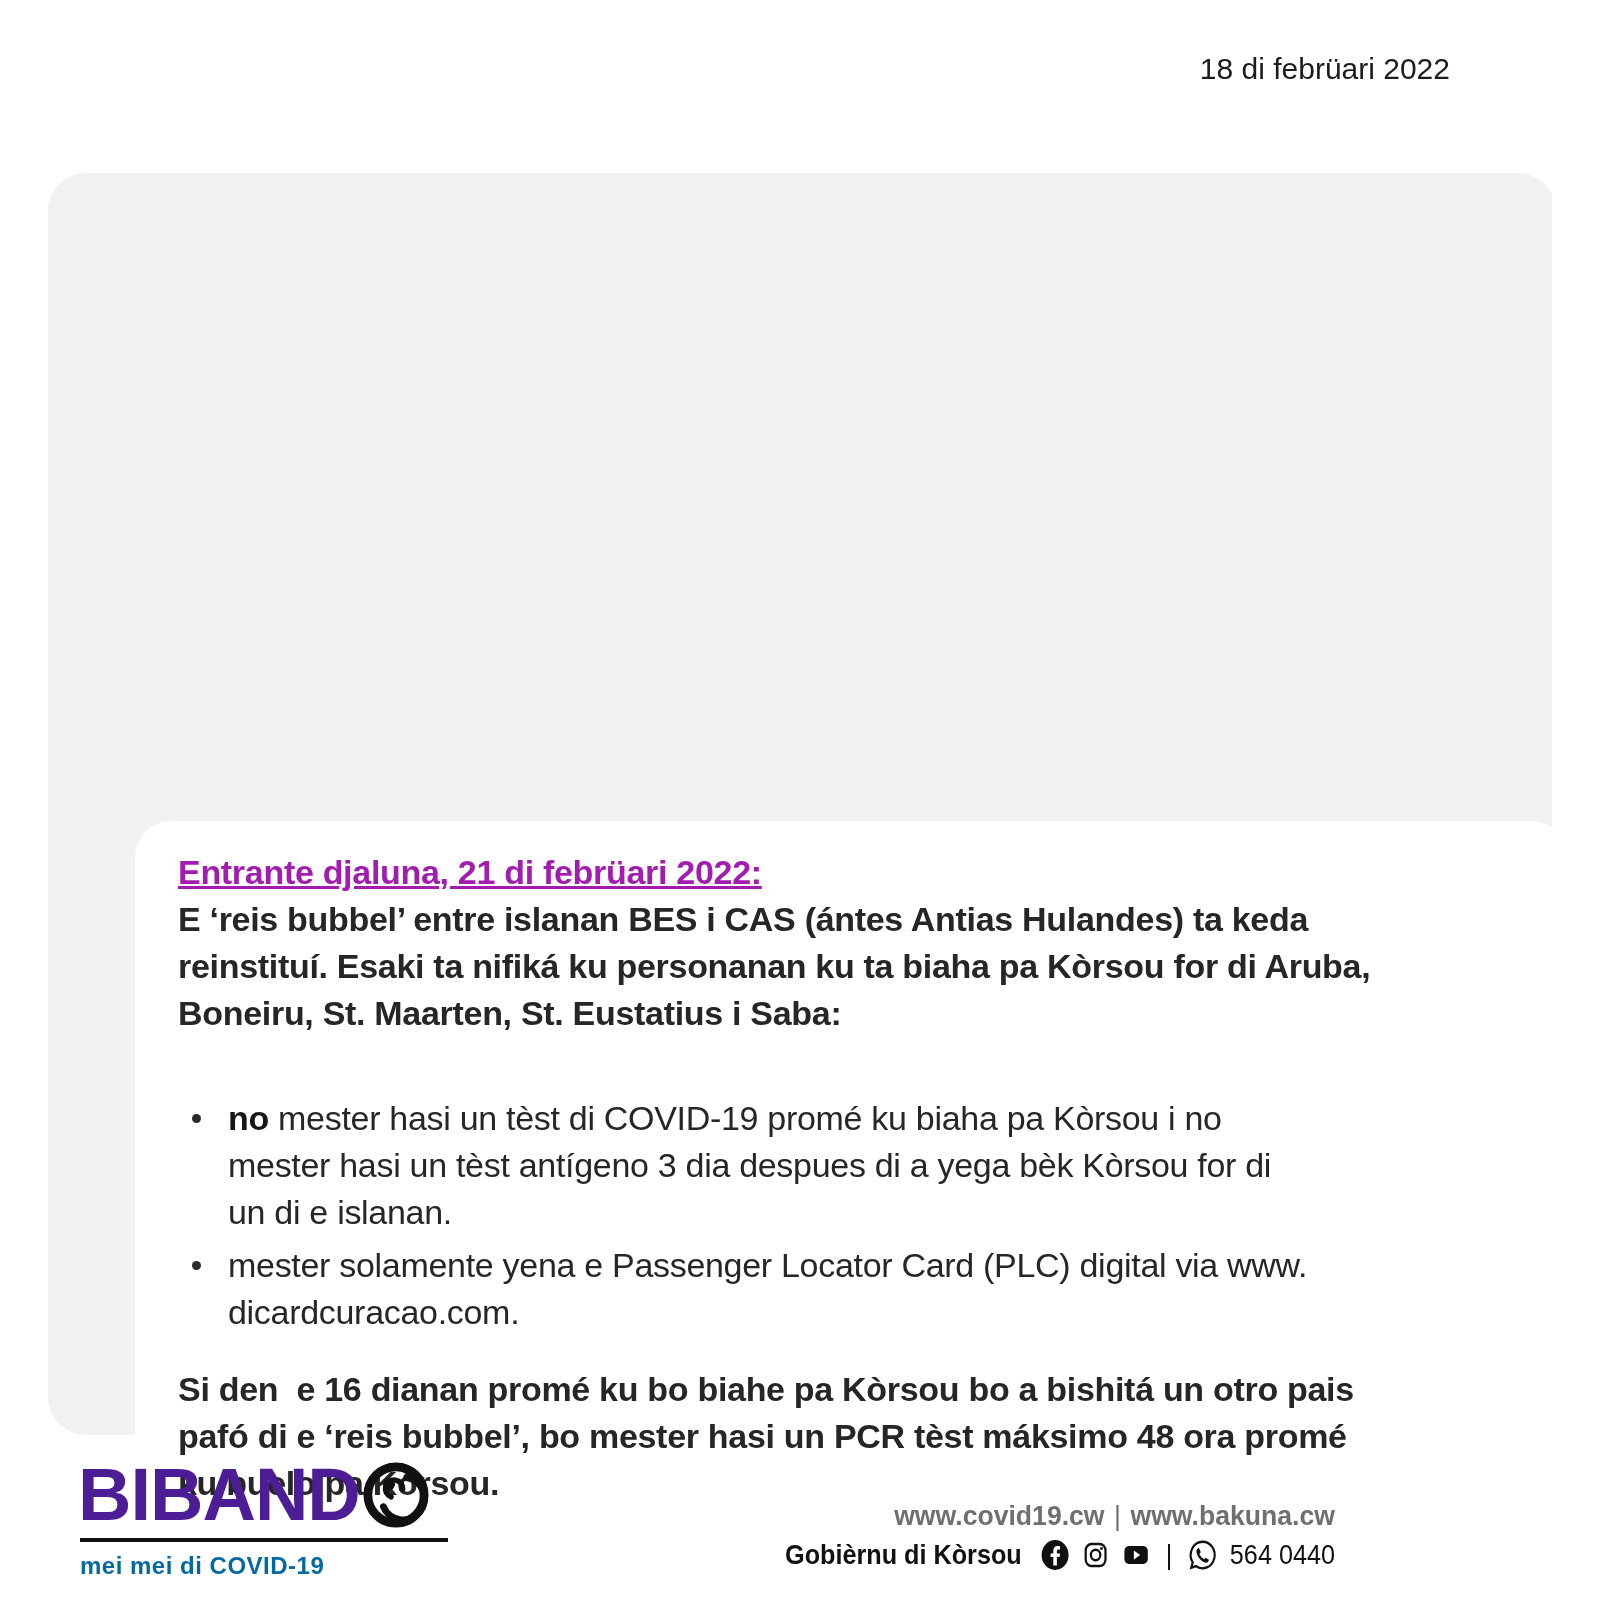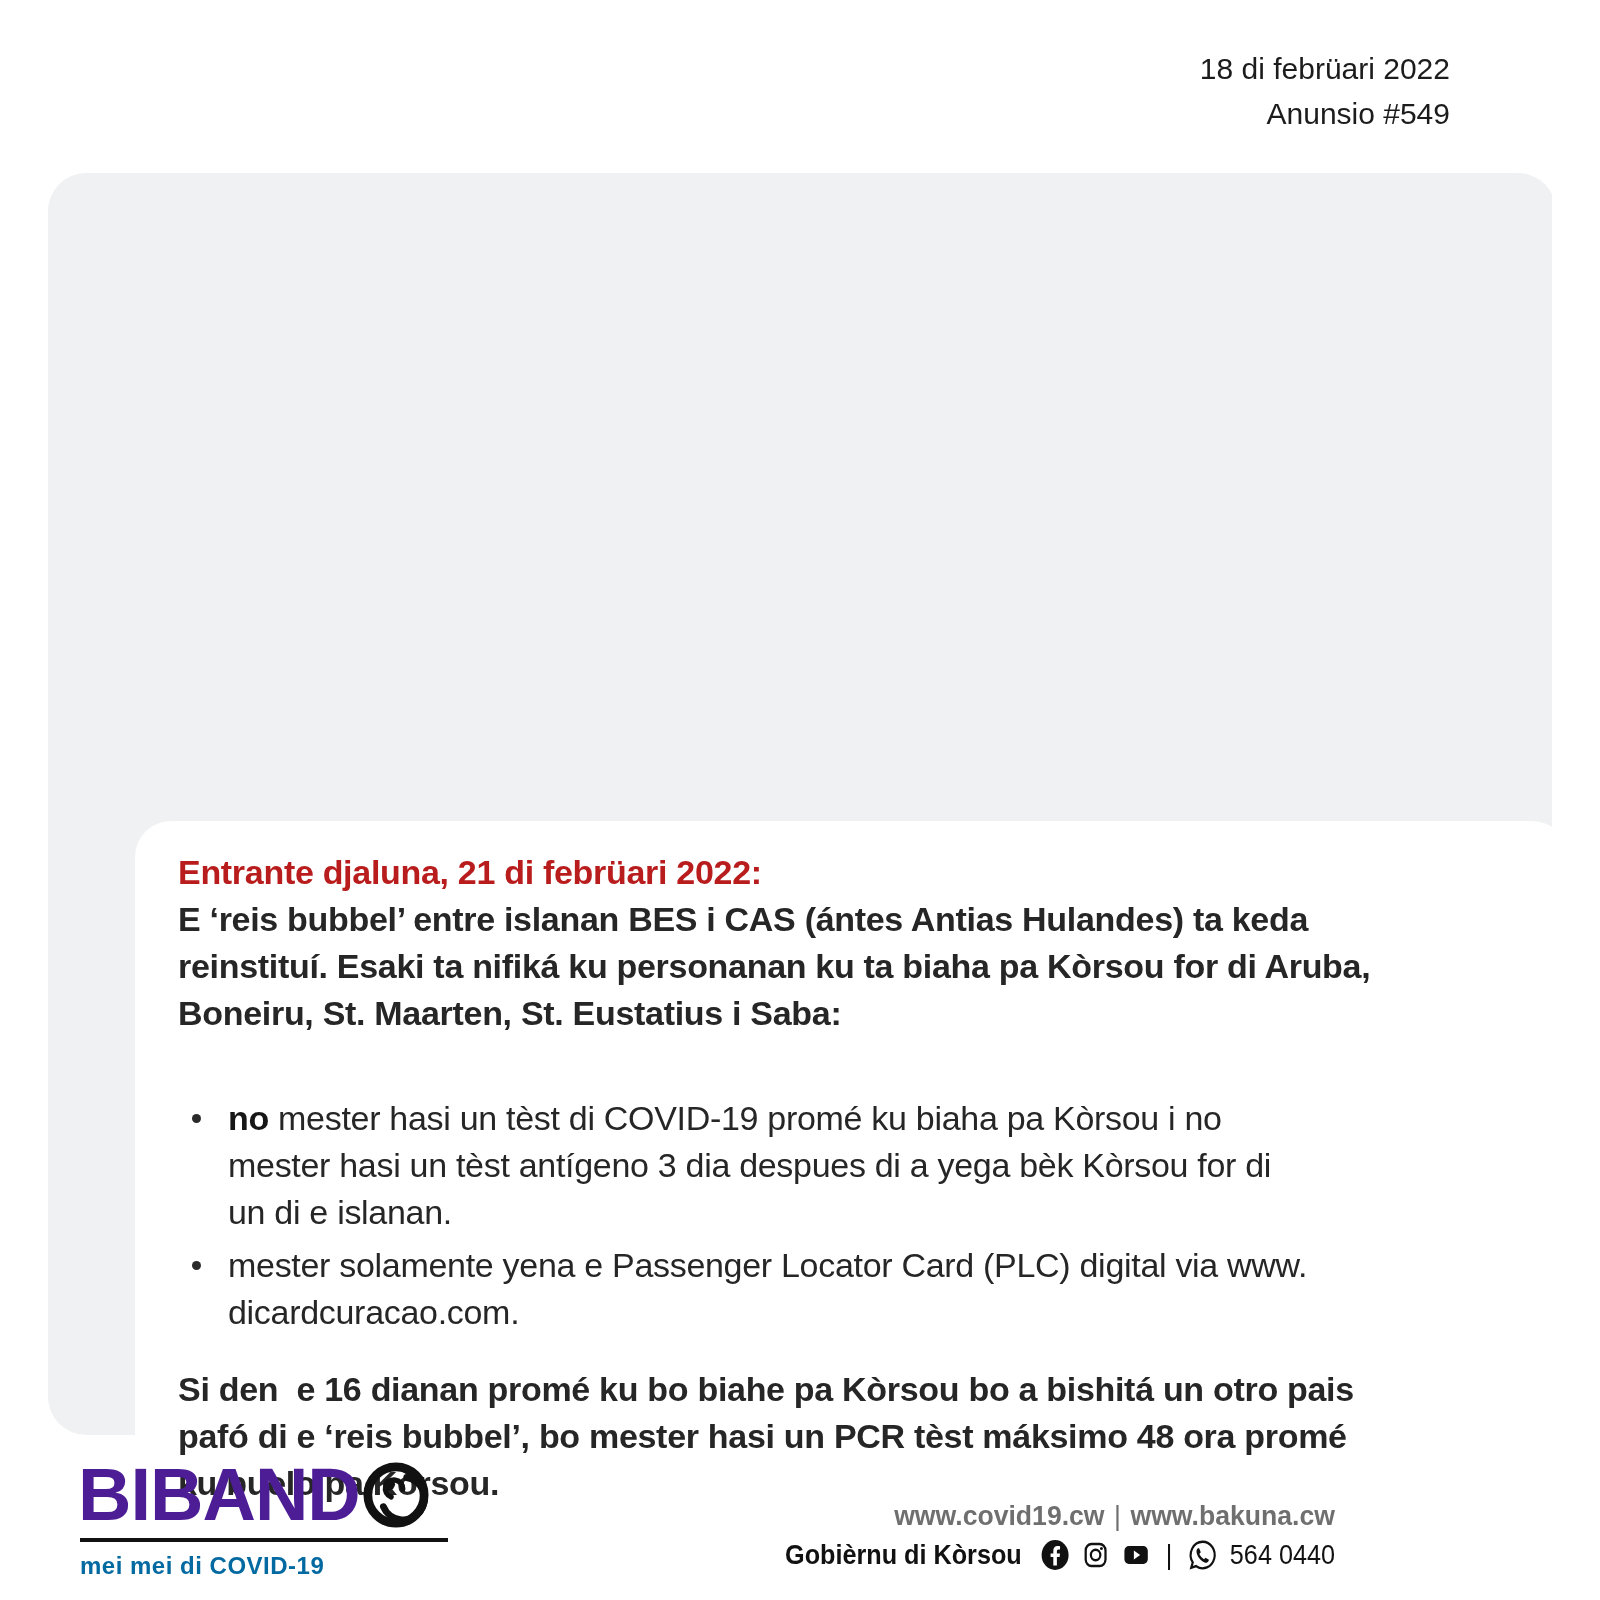--- a/index.html
+++ b/index.html
@@ -31,21 +31,21 @@
   }
   
   .white-card{
     position:absolute;left:87px;top:648px;width:1433px;height:754px;
     background:#ffffff;border-radius:36px;
   }
   .body-text{
     position:absolute;left:43px;top:28px;width:1360px;
     font-size:34px;line-height:47px;color:#262626;letter-spacing:-0.3px;
   }
-  .heading{font-weight:700;color:#b91c1c;white-space:pre-wrap;}
+  .heading{font-weight:700;color:#a21caf;white-space:pre-wrap;text-decoration:underline;}
   .para{white-space:pre-wrap;font-weight:bold;}
   .bullets{list-style:none;margin:58px 0 0 0;padding:0;}
   .bullets li{position:relative;padding-left:50px;white-space:pre-wrap;}
   .bullets li + li{margin-top:6px;}
   .dot{
     position:absolute;left:14px;top:19px;width:9px;height:9px;border-radius:50%;
     background:#2a2a2a;
   }
   .bold-lead{font-weight:700;color:#161616;}
   .closing{margin-top:30px;}
@@ -84,21 +84,20 @@
   .social-icon{width:32px;height:32px;display:block;}
   .wa-icon{width:34px;height:34px;display:block;}
 </style>
 </head>
 <body>
 
 <div class="canvas">
 
   <div class="date-block">
     <div>18 di febrüari 2022</div>
-    <div>Anunsio #549</div>
   </div>
 
   <div class="gray-card">
 
 
     <div class="white-card">
       <div class="body-text">
         <div class="heading">Entrante djaluna, 21 di febrüari 2022:</div>
         <div class="para">E ‘reis bubbel’ entre islanan BES i CAS (ántes Antias Hulandes) ta keda
 reinstituí. Esaki ta nifiká ku personanan ku ta biaha pa Kòrsou for di Aruba,

